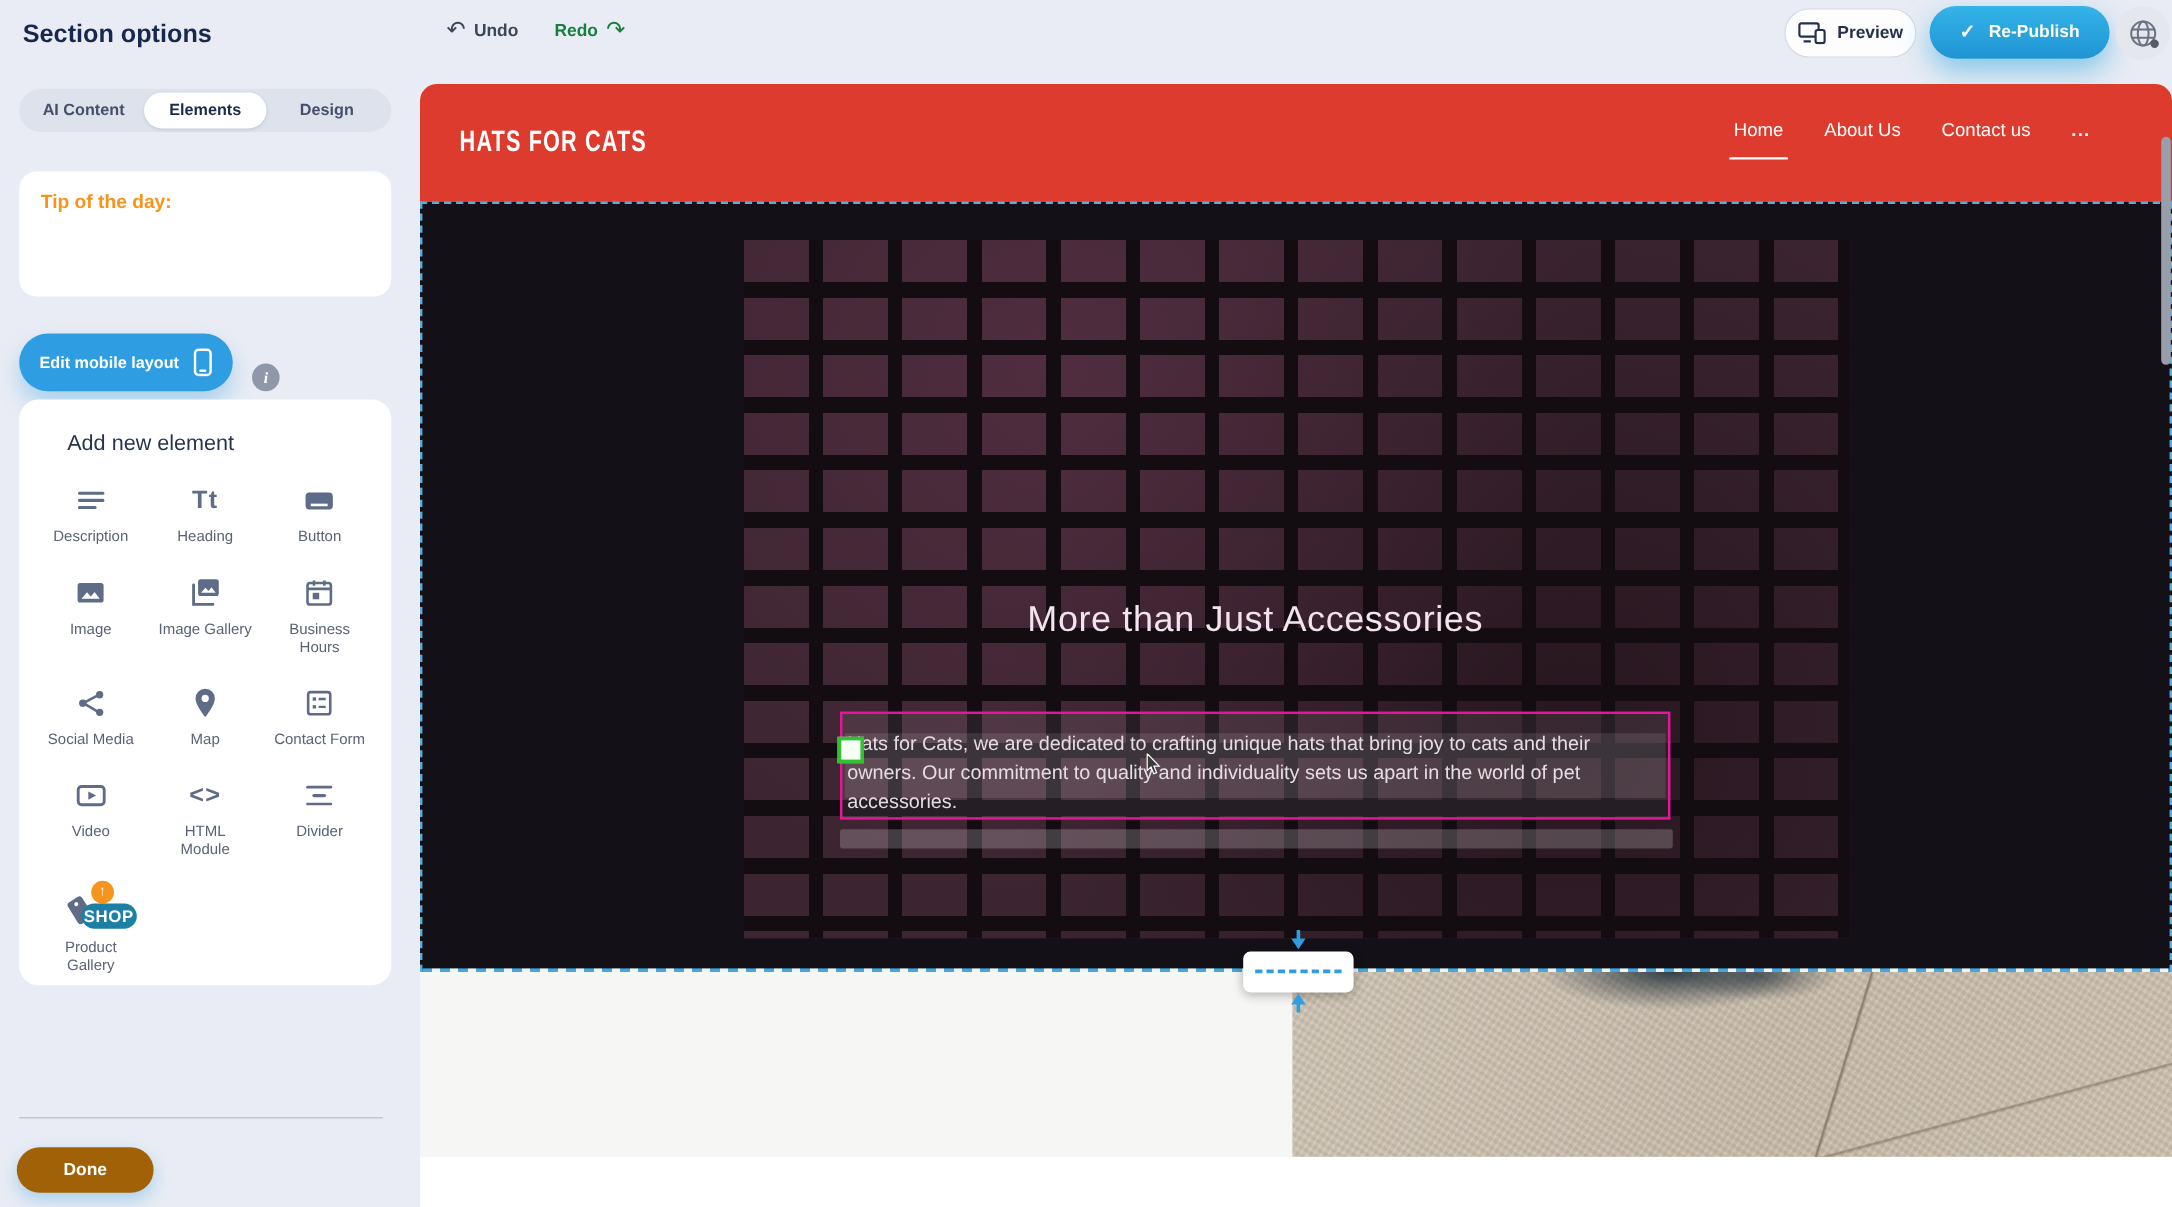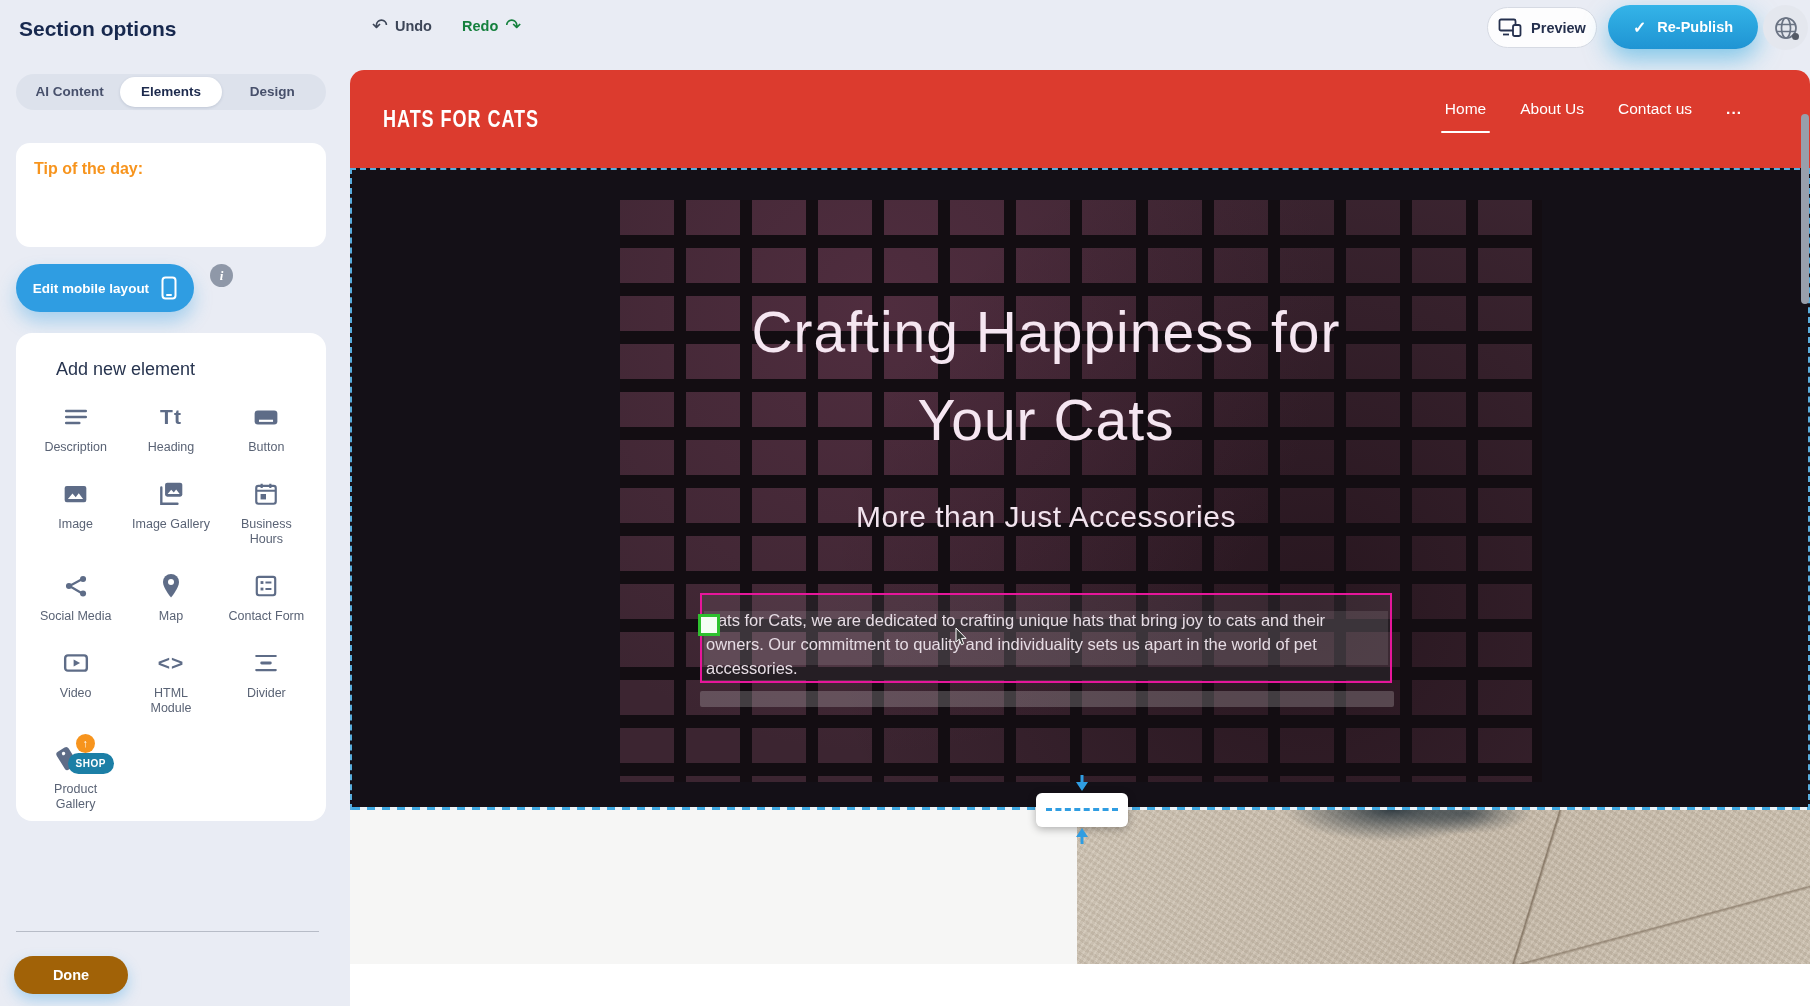--- a/index.html
+++ b/index.html
@@ -19,21 +19,21 @@
     position:absolute; left:16px; top:74px; width:310px; height:36px;
     background:#dde2ec; border-radius:18px; display:flex; align-items:center; padding:3px;
   }
   .tab { flex:1; text-align:center; font-size:13.5px; font-weight:bold; color:#47506b; line-height:30px; border-radius:15px; cursor:pointer; }
   .tab.active { background:#fff; color:#1d2a4d; box-shadow:0 1px 3px rgba(30,50,90,.15); }
 
   .tip-card { position:absolute; left:16px; top:143px; width:310px; height:104px; background:#fff; border-radius:14px; padding:17px 18px; }
   .tip-title { font-size:16px; font-weight:bold; color:#f7941d; margin-bottom:9px; }
   .tip-body { font-size:13px; line-height:16px; color:#4d8ecb; width:282px; }
 
-  .edit-row { position:absolute; left:16px; top:264px; display:flex; align-items:flex-start; gap:16px; }
+  .edit-row { position:absolute; left:16px; top:278px; display:flex; align-items:flex-end; gap:16px; }
   .edit-mobile-btn {
     width:178px; height:48px; border-radius:24px; background:#2f9de2; border:none; cursor:pointer;
     display:flex; align-items:center; justify-content:center; gap:12px;
     color:#fff; font-weight:bold; font-size:13.5px; font-family:inherit;
     box-shadow:0 10px 18px rgba(47,157,226,.35);
   }
   .info-circle {
     width:23px; height:23px; border-radius:50%; background:#8f98a8; color:#fff;
     font-size:13px; font-weight:bold; font-style:italic; text-align:center; line-height:23px; cursor:pointer;
     font-family:"Liberation Serif", serif;
@@ -48,21 +48,21 @@
   .clabel { font-size:12.5px; color:#5a6375; text-align:center; line-height:15px; max-width:78px; }
 
   .prod-wrap { position:relative; width:44px; height:34px; }
   .prod-wrap svg { position:absolute; left:0; top:4px; }
   .badge-up {
     position:absolute; left:22px; top:-6px; width:19px; height:19px; border-radius:50%;
     background:#f7941d; color:#fff; font-size:11px; font-weight:bold; text-align:center; line-height:19px;
   }
   .shop-pill {
     position:absolute; left:14px; top:13px; width:46px; height:21px; border-radius:11px;
-    background:#1c7fa6; color:#fff; font-size:10px; font-weight:bold; text-align:center; line-height:21px; letter-spacing:.5px;
+    background:#1c7fa6; color:#fff; font-size:14px; font-weight:bold; text-align:center; line-height:21px; letter-spacing:.5px;
   }
 
   .sidebar-divider { position:absolute; left:16px; top:931px; width:303px; height:1px; background:#b7bcc7; }
   .done-btn {
     position:absolute; left:14px; top:956px; width:114px; height:38px; border-radius:19px; border:none; cursor:pointer;
     background:#a16207; color:#fff; font-weight:bold; font-size:14.5px; font-family:inherit;
     box-shadow:0 6px 14px rgba(47,157,226,.35);
   }
 
   
@@ -378,21 +378,20 @@
       <span class="nav-item active">Home</span>
       <span class="nav-item">About Us</span>
       <span class="nav-item">Contact us</span>
       <span class="nav-more">...</span>
     </div>
   </div>
 
   <div class="hero">
     <div class="tile-wall"></div>
 
-    <div class="hero-col hero-h1">Crafting Happiness for Your Cats</div>
     <div class="hero-col hero-sub">More than Just Accessories</div>
 
     <div class="selected-box">
       <div class="selected-band"></div>
       <div class="ptext">Hats for Cats, we are dedicated to crafting unique hats that bring joy to cats and their owners. Our commitment to quality and individuality sets us apart in the world of pet accessories.</div>
       <div class="green-handle"></div>
       <span class="cursor-icon">
         <svg width="13" height="18" viewBox="0 0 13 18">
           <path d="M1 0v14l3.2-2.8 2.2 5.6 2.4-1-2.2-5.4H11z" fill="#3a3a3a" stroke="#fff" stroke-width="1"></path>
         </svg>

